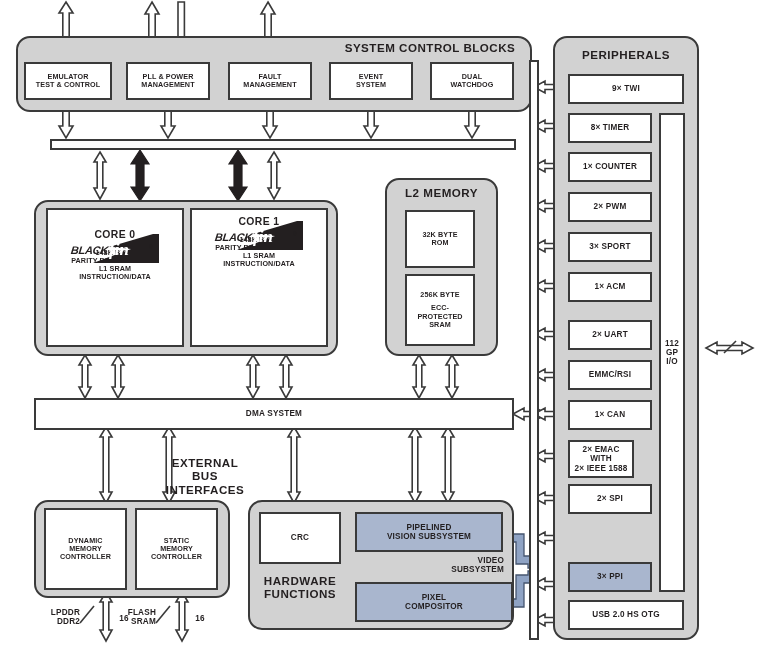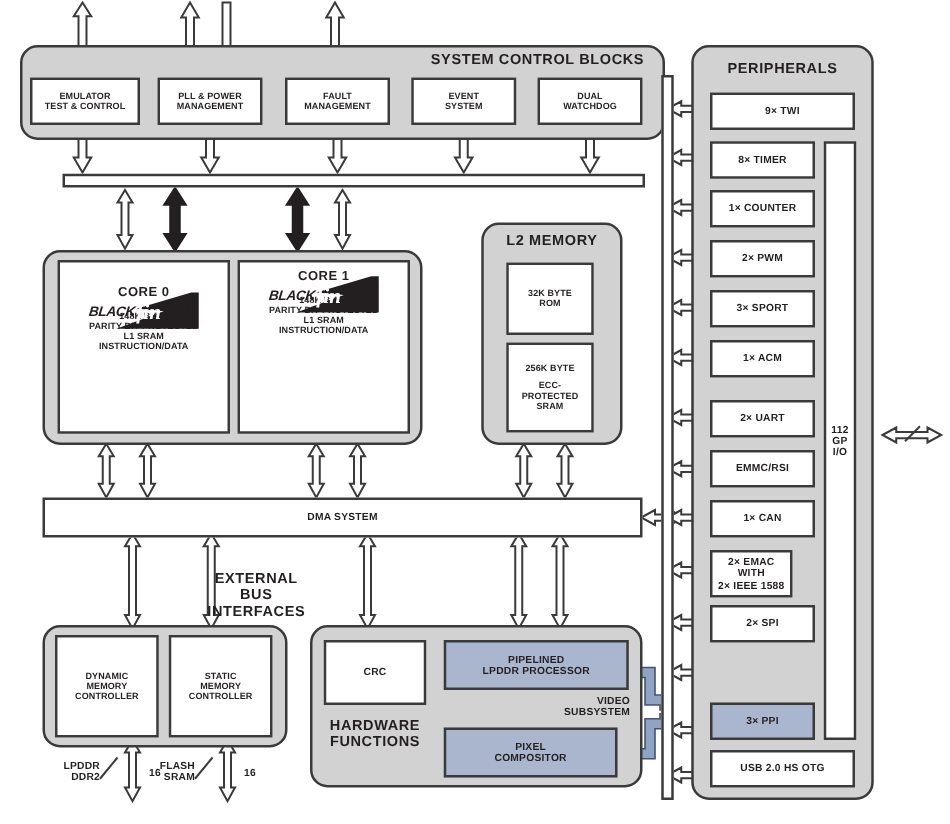--- a/index.html
+++ b/index.html
@@ -281,24 +281,24 @@
     <span class="t8">CRC</span>
   </div>
   <div class="lbl t11" style="left:252px;top:574px;width:96px;">
     <div>HARDWARE</div>
     <div>FUNCTIONS</div>
   </div>
 
   <div class="bbox" style="left:355px;top:512px;width:148px;height:40px;">
     <div>
       <div class="t8">PIPELINED</div>
-      <div class="t8">LPDDR PROCESSOR</div>
-    </div>
-  </div>
-  <div class="bbox" style="left:355px;top:582px;width:139px;height:40px;">
+      <div class="t8">VISION SUBSYSTEM</div>
+    </div>
+  </div>
+  <div class="bbox" style="left:355px;top:582px;width:158px;height:40px;">
     <div>
       <div class="t8">PIXEL</div>
       <div class="t8">COMPOSITOR</div>
     </div>
   </div>
   <div class="lbl t8" style="left:430px;top:556px;width:74px;text-align:right;">
     <div>VIDEO</div>
     <div>SUBSYSTEM</div>
   </div>
 

